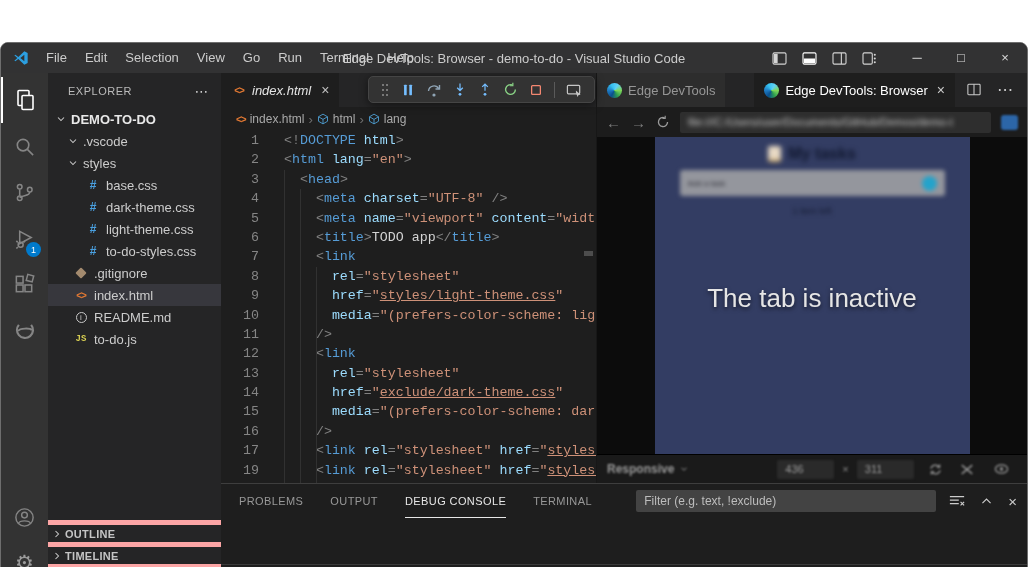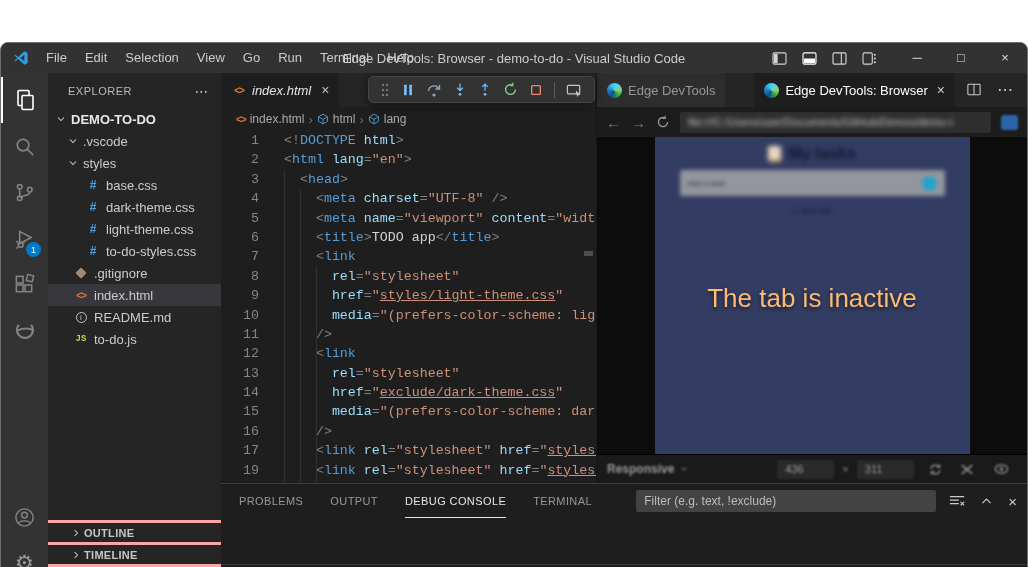--- a/index.html
+++ b/index.html
@@ -41,21 +41,21 @@
   .tree-row.file.lv1{padding-left:25px;}
   .tree-row.file.lv2{padding-left:37px;}
   .tw{width:16px;display:flex;justify-content:center;flex:none;}
   .fi{width:16px;margin-right:3px;display:flex;justify-content:center;align-items:center;flex:none;font-weight:700;}
   .fi.hash-i{color:#4aa0e0;font-size:12px;}
   .fi.code-i{color:#e37933;font-size:10px;letter-spacing:-1px;}
   .fi.js-i{color:#d8cf52;font-size:9px;font-family:Liberation Mono, monospace;}
   .diamond-shape{width:8px;height:8px;background:#a38a6e;transform:rotate(45deg);border-radius:1px;}
   .info-shape{width:11px;height:11px;border:1px solid #c8c8c8;border-radius:50%;color:#c8c8c8;font-size:8px;line-height:9px;text-align:center;font-weight:400;}
   .trl{margin-left:2px;}
-  .sb-sec{height:22px;display:flex;align-items:center;border-top:3px solid #fca5a5;padding-left:20px;font-size:11px;font-weight:700;color:#c5c5c5;letter-spacing:.3px;flex:none;cursor:pointer;}
+  .sb-sec{height:22px;display:flex;align-items:center;border-top:5px solid #fca5a5;padding-left:1px;font-size:11px;font-weight:700;color:#c5c5c5;letter-spacing:.3px;flex:none;cursor:pointer;}
 
   
   .center{flex:1;display:flex;flex-direction:column;min-width:0;}
   .editor-row{flex:1;display:flex;min-height:0;}
 
   
   .editor{width:375px;flex:none;display:flex;flex-direction:column;background:#1e1e1e;position:relative;min-width:0;}
   .tabbar{height:34px;background:#252526;display:flex;flex:none;}
   .tab{display:flex;align-items:center;padding:0 10px;background:#1e1e1e;}
   .tab .fi{margin-right:1px;}
@@ -92,21 +92,21 @@
   .cast-btn{width:17px;height:15px;border-radius:3px;background:#2c66a8;filter:blur(1px);flex:none;}
   .viewport{flex:1;background:#0c0c0c;display:flex;justify-content:center;overflow:hidden;min-height:0;}
   .app{width:315px;height:100%;background:#333d63;position:relative;}
   .app-head{position:absolute;top:8px;left:0;right:0;display:flex;align-items:center;justify-content:center;gap:7px;filter:blur(2.4px);}
   .memo{width:13px;height:16px;background:#e8d9c4;border-radius:2px;border-bottom:3px solid #c9a96f;}
   .app-title{font-size:16px;font-weight:700;color:#10172e;}
   .app-input{position:absolute;top:33px;left:25px;right:25px;height:26px;background:#94969d;border-radius:3px;display:flex;align-items:center;padding:0 8px;filter:blur(2.2px);}
   .app-input-text{font-size:8px;color:#2a2a33;}
   .app-add{margin-left:auto;width:15px;height:15px;border-radius:50%;background:#23a3cb;}
   .app-meta{position:absolute;top:69px;left:0;right:0;text-align:center;font-size:9px;color:#131a30;filter:blur(2px);}
-  .overlay{position:absolute;top:146px;left:0;right:0;text-align:center;font-size:26px;color:#fdba74;text-shadow:0 2px 4px rgba(0,0,0,.6);}
+  .overlay{position:absolute;top:146px;left:0;right:0;text-align:center;font-size:26px;color:#e5e5e5;text-shadow:0 2px 4px rgba(0,0,0,.6);}
   .devicebar{height:29px;background:#1a1a1a;border-top:1px solid #000;display:flex;align-items:center;padding:0 10px;flex:none;}
   .resp{display:flex;align-items:center;gap:5px;color:#9a9a9a;font-size:12px;font-weight:700;filter:blur(1.1px);}
   .dims{display:flex;align-items:center;gap:8px;margin-left:88px;filter:blur(1.1px);color:#8a8a8a;font-size:11px;}
   .dim-box{width:57px;height:19px;background:#2a2a2a;border-radius:2px;color:#9a9a9a;display:flex;align-items:center;padding-left:8px;}
   .dev-icons{display:flex;gap:20px;margin-left:auto;padding-right:8px;color:#9a9a9a;filter:blur(1px);}
 
   
   .panel{height:103px;border-top:1px solid #3e3e3e;background:#1e1e1e;display:flex;flex-direction:column;flex:none;}
   .panel-head{height:34px;display:flex;align-items:center;padding:0 10px 0 18px;flex:none;}
   .ptab{font-size:11px;color:#989898;margin-right:27px;letter-spacing:.4px;height:100%;display:flex;align-items:center;border-bottom:1px solid transparent;cursor:pointer;white-space:nowrap;}

